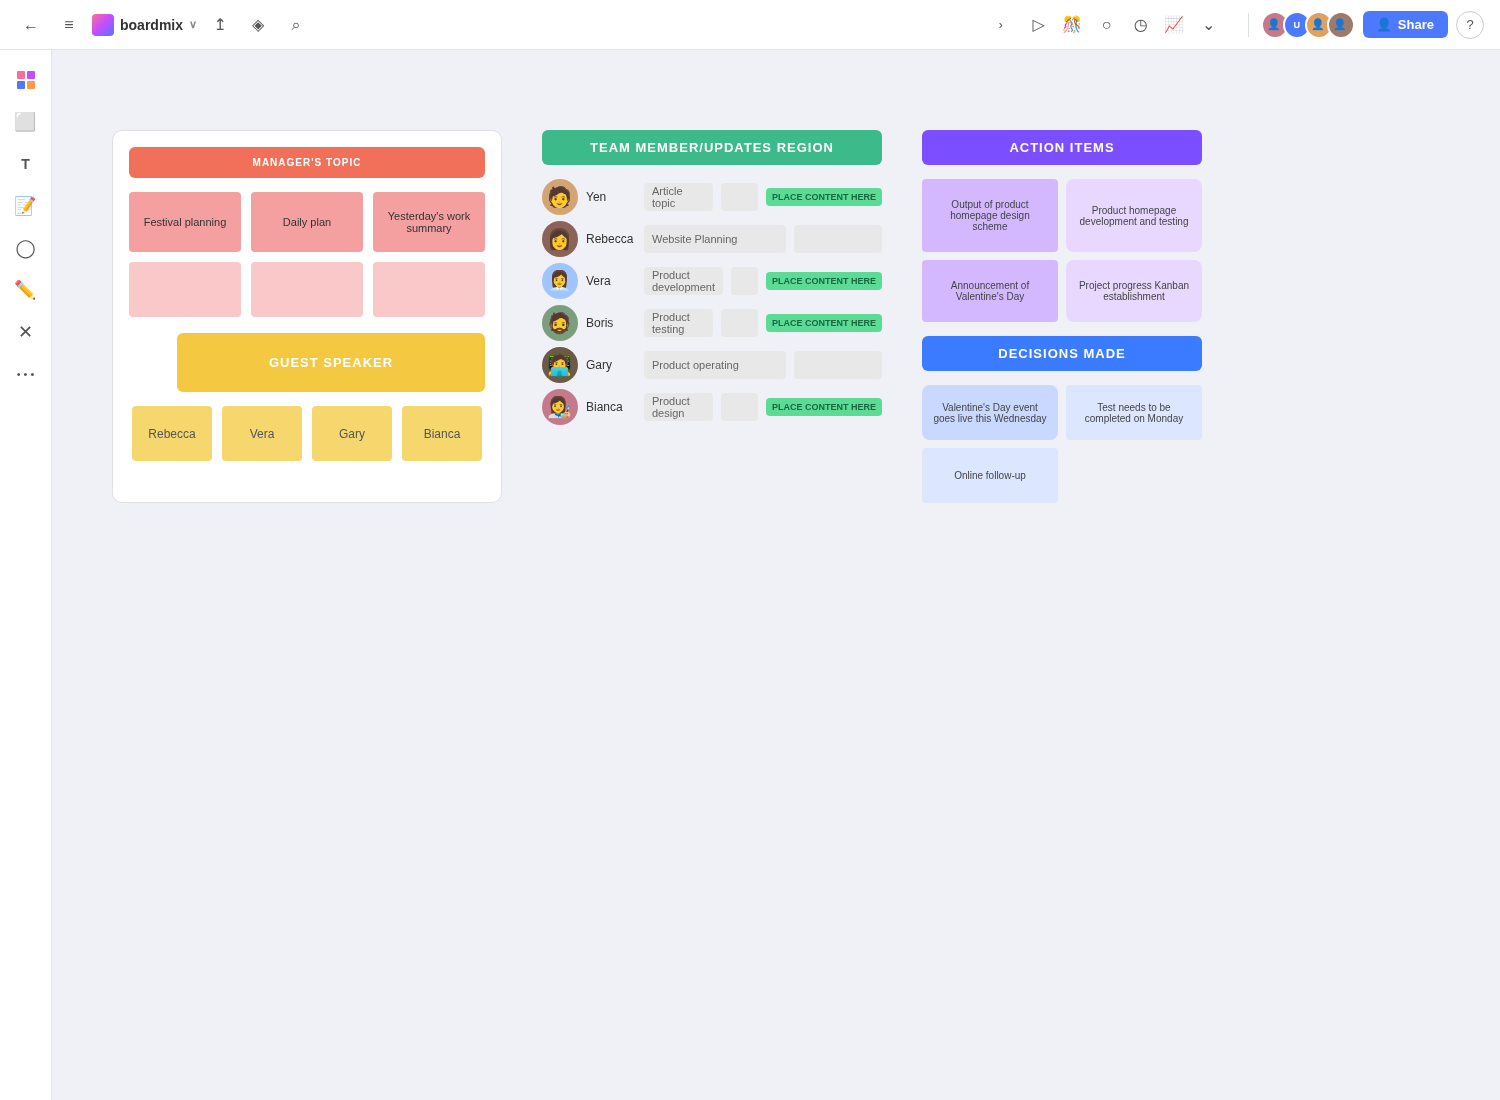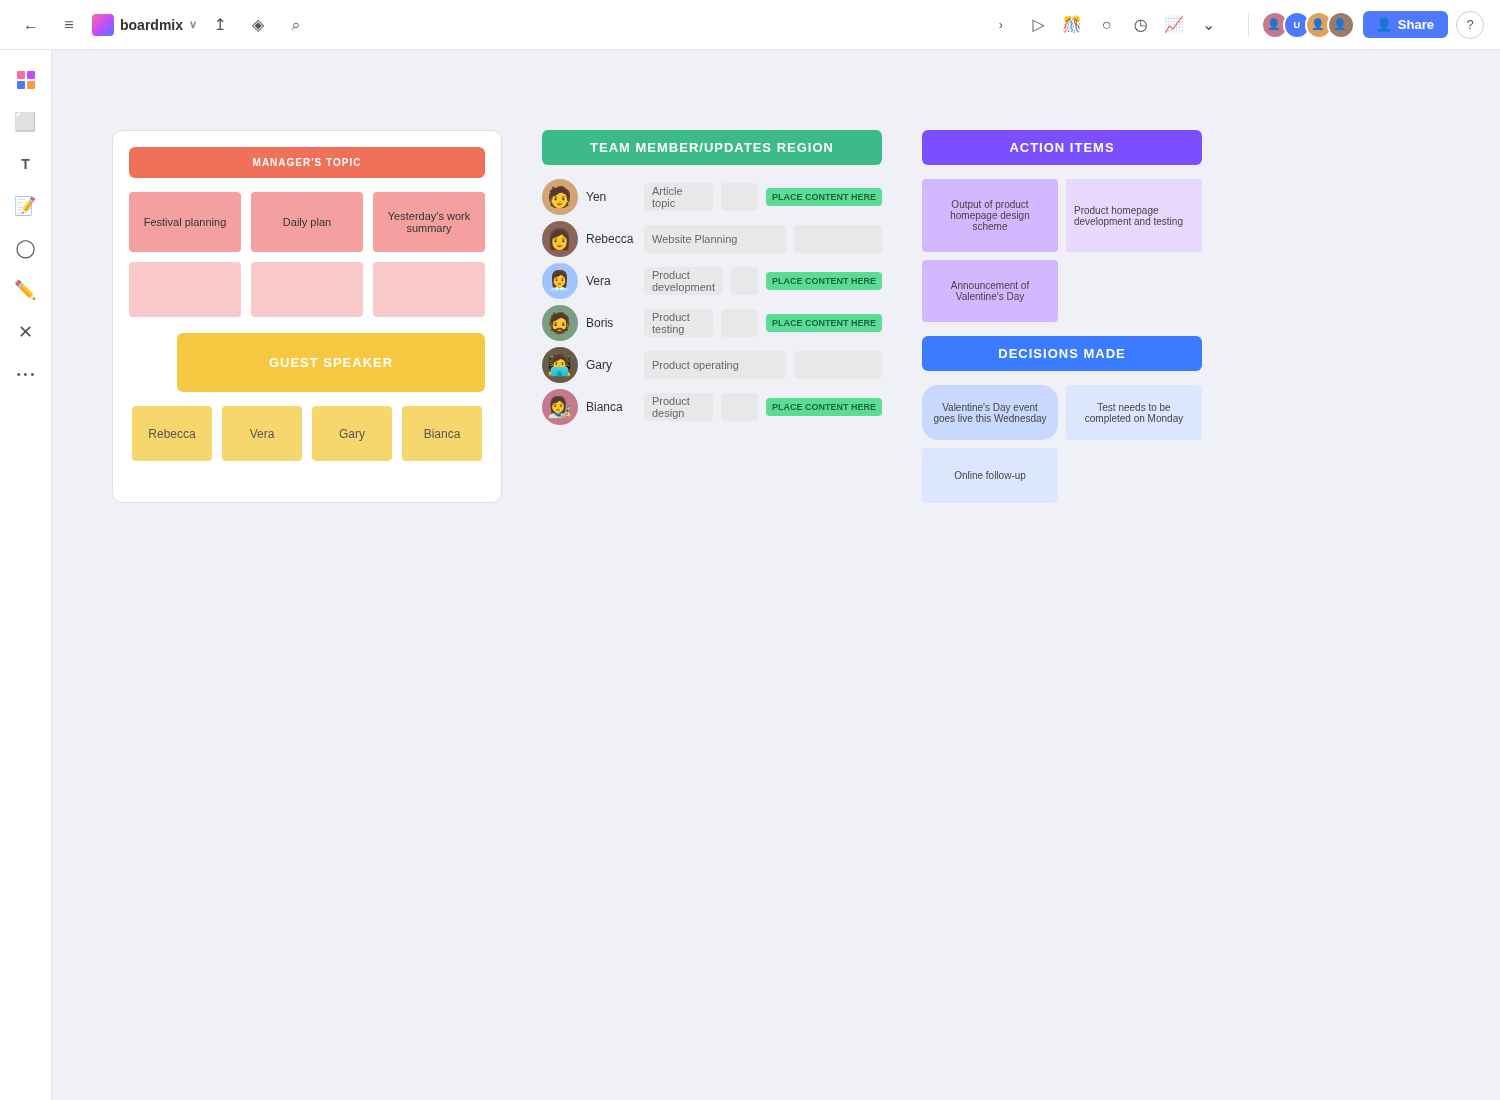--- a/index.html
+++ b/index.html
@@ -82,29 +82,29 @@
 
     
     .action-section { width: 280px; }
     .section-header-purple {
       background: #7b4fff; color: white; text-align: center;
       padding: 10px 16px; border-radius: 6px; font-size: 13px; font-weight: 700;
       letter-spacing: 1px; text-transform: uppercase; margin-bottom: 14px;
     }
     .action-grid { display: grid; grid-template-columns: 1fr 1fr; gap: 8px; margin-bottom: 14px; }
     .action-card-purple { background: #d4b8ff; border-radius: 4px; padding: 20px; font-size: 10px; color: #444; min-height: 55px; display: flex; align-items: center; justify-content: center; text-align: center; }
-    .action-card-light-purple { background: #e8d8ff; border-radius: 0; padding: 8px; font-size: 10px; color: #444; min-height: 55px; display: flex; align-items: center; justify-content: center; }
+    .action-card-light-purple { background: #e8d8ff; border-radius: 8px; font-size: 10px; color: #444; min-height: 55px; display: flex; align-items: center; justify-content: center; text-align: center; }
 
     .section-header-blue {
       background: #3a7bff; color: white; text-align: center;
       padding: 10px 16px; border-radius: 6px; font-size: 13px; font-weight: 700;
       letter-spacing: 1px; text-transform: uppercase; margin-bottom: 14px;
     }
     .decision-grid { display: grid; grid-template-columns: 1fr 1fr; gap: 8px; }
-    .decision-card { background: #c8d8ff; border-radius: 16px; padding: 8px; font-size: 10px; color: #444; min-height: 55px; display: flex; align-items: center; justify-content: center; text-align: center; }
+    .decision-card { background: #c8d8ff; border-radius: 8px; padding: 8px; font-size: 10px; color: #444; min-height: 55px; display: flex; align-items: center; justify-content: center; text-align: center; }
     .decision-card-light { background: #dce6ff; border-radius: 4px; padding: 8px; font-size: 10px; color: #444; min-height: 55px; display: flex; align-items: center; justify-content: center; text-align: center; }
 
     
     .avatar-yen { background: #d4a574; }
     .avatar-rebecca { background: #8b6358; }
     .avatar-vera { background: #a0c4ff; }
     .avatar-boris { background: #7a9e7e; }
     .avatar-gary { background: #6b5b45; }
     .avatar-bianca { background: #c47a8a; }
 
@@ -287,20 +287,21 @@
 
       </div>
     </div>
 
     <div class="action-section">
       <div class="section-header-purple">ACTION ITEMS</div>
       <div class="action-grid">
         <div class="action-card-purple">Output of product homepage design scheme</div>
         <div class="action-card-light-purple">Product homepage development and testing</div>
         <div class="action-card-purple">Announcement of Valentine's Day</div>
+        <div class="action-card-light-purple">Project progress Kanban establishment</div>
       </div>
 
       <div class="section-header-blue">DECISIONS MADE</div>
       <div class="decision-grid">
         <div class="decision-card">Valentine's Day event goes live this Wednesday</div>
         <div class="decision-card-light">Test needs to be completed on Monday</div>
         <div class="decision-card-light">Online follow-up</div>
       </div>
     </div>
 

